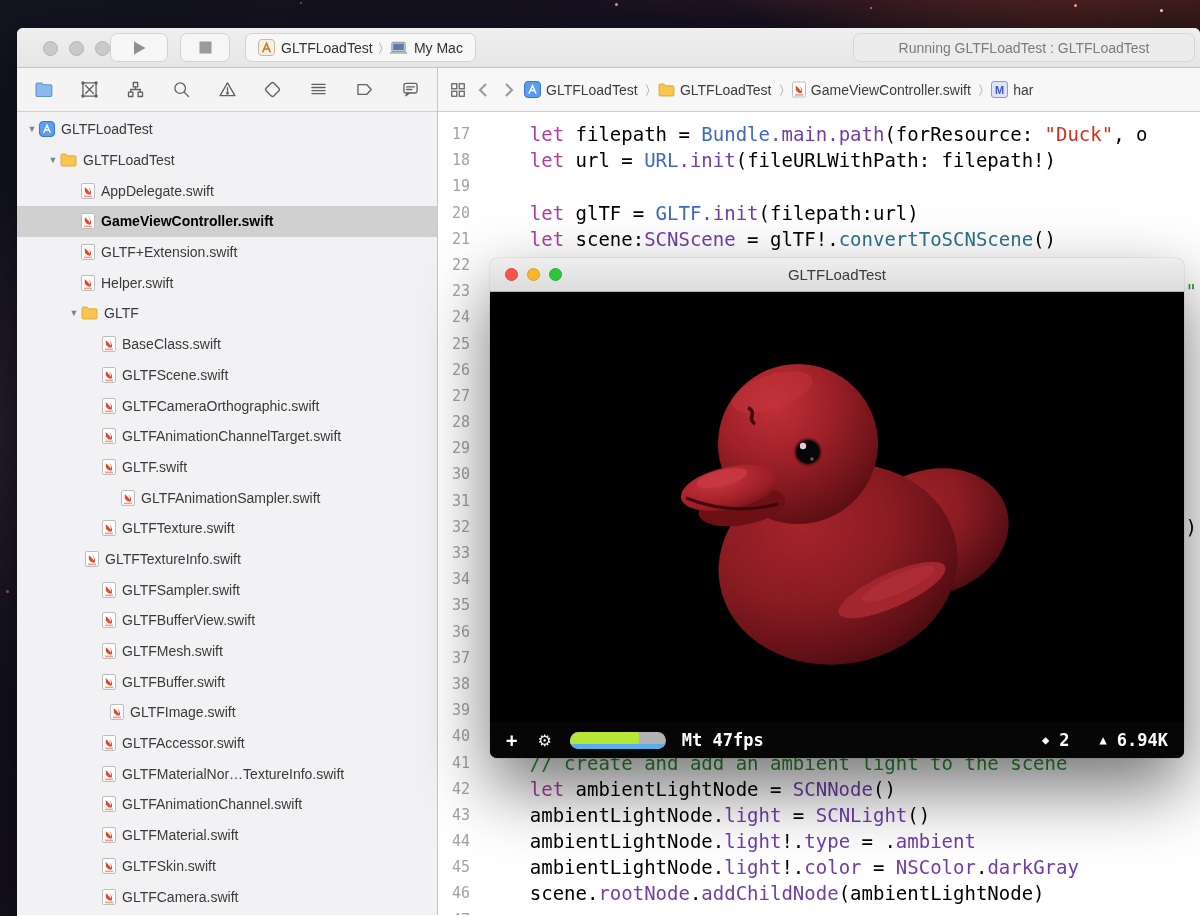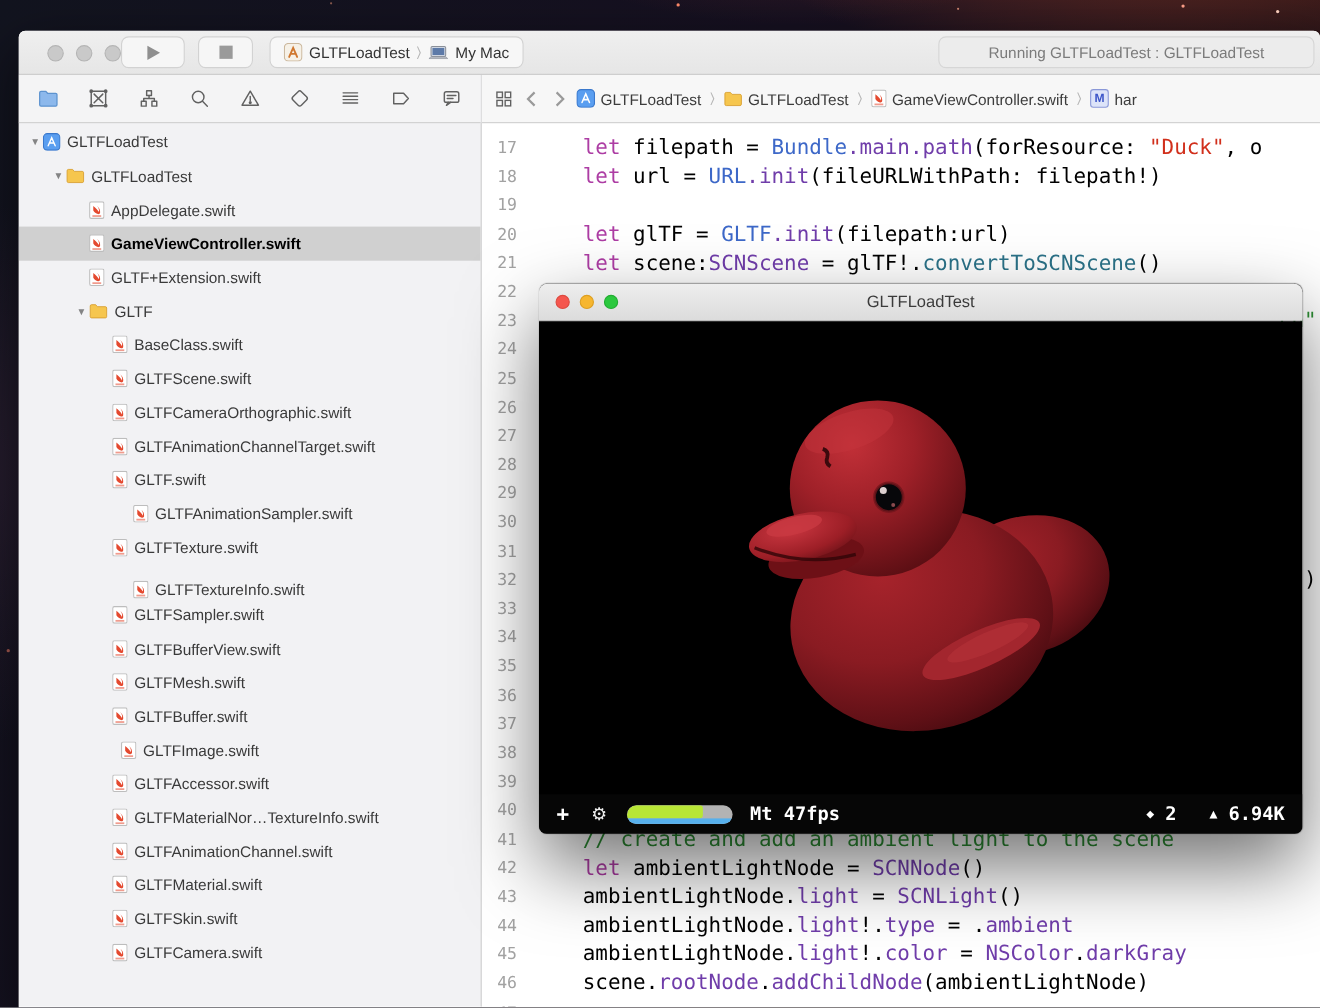--- a/index.html
+++ b/index.html
@@ -253,20 +253,31 @@
             <span class="ticon">
               <svg width="14" height="16" viewBox="0 0 14 16">
                 <rect x="0.5" y="0.5" width="13" height="15" rx="1.5" fill="#fff" stroke="#bdbdbd"></rect>
                 <path d="M3.8 4.2 c2.3 1.7 4 3.5 5.1 5.6 .4-1.9-.1-4-1.6-5.6 1.9 1.6 3 3.9 2.7 6.2 -.1.9-1.1 1.5-2 1.2 -1.7-.5-3.3-1.7-4.2-3.2" fill="#e4492f"></path>
                 <rect x="3" y="12.6" width="8" height="1.6" fill="#e4492f" opacity="0.55"></rect>
               </svg>
             </span>
             <span class="tlabel">GLTF+Extension.swift</span>
           </div>
           <div class="tree-row" style="padding-left: 50px;">
+            <span class="disc"></span>
+            <span class="ticon">
+              <svg width="14" height="16" viewBox="0 0 14 16">
+                <rect x="0.5" y="0.5" width="13" height="15" rx="1.5" fill="#fff" stroke="#bdbdbd"></rect>
+                <path d="M3.8 4.2 c2.3 1.7 4 3.5 5.1 5.6 .4-1.9-.1-4-1.6-5.6 1.9 1.6 3 3.9 2.7 6.2 -.1.9-1.1 1.5-2 1.2 -1.7-.5-3.3-1.7-4.2-3.2" fill="#e4492f"></path>
+                <rect x="3" y="12.6" width="8" height="1.6" fill="#e4492f" opacity="0.55"></rect>
+              </svg>
+            </span>
+            <span class="tlabel">Helper.swift</span>
+          </div>
+          <div class="tree-row" style="padding-left: 50px;">
             <span class="disc">▼</span>
             <span class="ticon">
               <svg width="17" height="14" viewBox="0 0 17 14">
                 <path d="M1 2.2 C1 1.5 1.5 1 2.2 1 H6 l1.5 1.8 h7.3 c.7 0 1.2.5 1.2 1.2 V11.8 c0 .7-.5 1.2-1.2 1.2 H2.2 C1.5 13 1 12.5 1 11.8 Z" fill="#f6c64e" stroke="#d89e2e" stroke-width="0.8"></path>
               </svg>
             </span>
             <span class="tlabel">GLTF</span>
           </div>
           <div class="tree-row" style="padding-left: 71px;">
             <span class="disc"></span>
@@ -338,21 +349,21 @@
             <span class="disc"></span>
             <span class="ticon">
               <svg width="14" height="16" viewBox="0 0 14 16">
                 <rect x="0.5" y="0.5" width="13" height="15" rx="1.5" fill="#fff" stroke="#bdbdbd"></rect>
                 <path d="M3.8 4.2 c2.3 1.7 4 3.5 5.1 5.6 .4-1.9-.1-4-1.6-5.6 1.9 1.6 3 3.9 2.7 6.2 -.1.9-1.1 1.5-2 1.2 -1.7-.5-3.3-1.7-4.2-3.2" fill="#e4492f"></path>
                 <rect x="3" y="12.6" width="8" height="1.6" fill="#e4492f" opacity="0.55"></rect>
               </svg>
             </span>
             <span class="tlabel">GLTFTexture.swift</span>
           </div>
-          <div class="tree-row" style="padding-left: 90px; align-items: flex-end;">
+          <div class="tree-row" style="padding-left: 54px;">
             <span class="disc"></span>
             <span class="ticon">
               <svg width="14" height="16" viewBox="0 0 14 16">
                 <rect x="0.5" y="0.5" width="13" height="15" rx="1.5" fill="#fff" stroke="#bdbdbd"></rect>
                 <path d="M3.8 4.2 c2.3 1.7 4 3.5 5.1 5.6 .4-1.9-.1-4-1.6-5.6 1.9 1.6 3 3.9 2.7 6.2 -.1.9-1.1 1.5-2 1.2 -1.7-.5-3.3-1.7-4.2-3.2" fill="#e4492f"></path>
                 <rect x="3" y="12.6" width="8" height="1.6" fill="#e4492f" opacity="0.55"></rect>
               </svg>
             </span>
             <span class="tlabel">GLTFTextureInfo.swift</span>
           </div>

